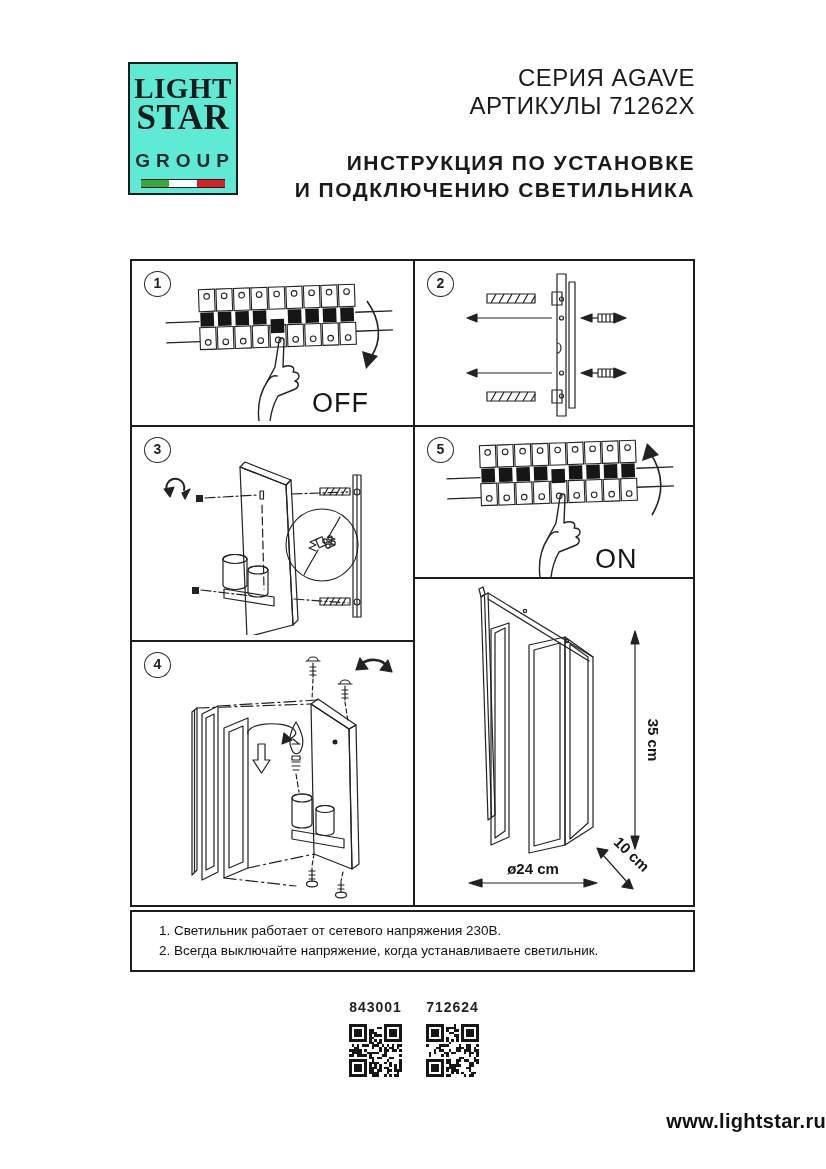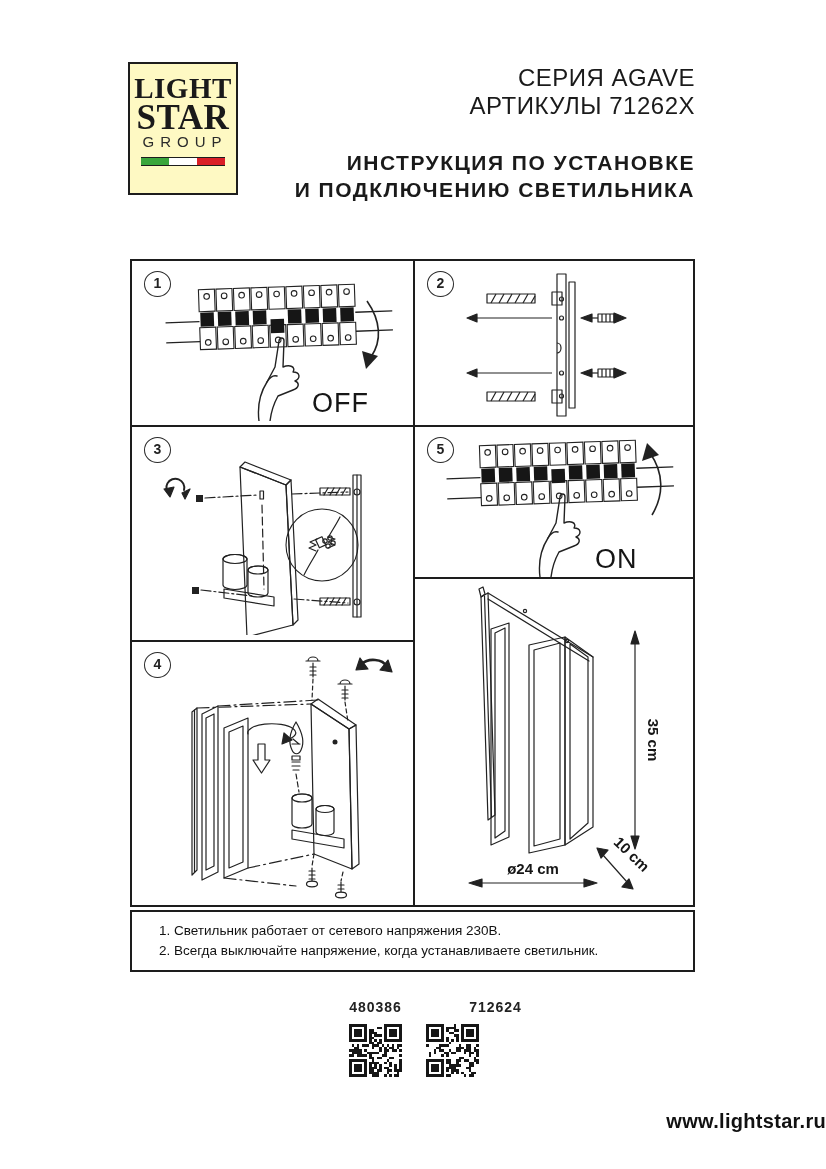--- a/index.html
+++ b/index.html
@@ -1,24 +1,24 @@
 <!DOCTYPE html>
 <html><head>
 <meta charset="utf-8">
 <style>
   html,body{margin:0;padding:0;background:#e8e8e8;}
   .page{position:relative;width:826px;height:1169px;background:#ffffff;margin:0 auto;
         font-family:"Liberation Sans",sans-serif;color:#1a1a1a;overflow:hidden;}
 
   
   .logo{position:absolute;left:128px;top:62px;width:110px;height:133px;
-        border:2px solid #1d1d1d;box-sizing:border-box;text-align:center;padding-top:11px;background:#fef9c3;}
+        border:2px solid #1d1d1d;box-sizing:border-box;text-align:center;padding-top:11px;background:#5eead4;}
   .logo-light{font-family:"Liberation Serif",serif;font-weight:bold;font-size:29px;line-height:27px;letter-spacing:0.5px;}
   .logo-star{font-family:Liberation Serif, serif;font-weight:bold;font-size:35px;line-height:31px;letter-spacing:0.5px;}
-  .logo-group{font-size:15px;letter-spacing:6px;margin-top:0;text-indent:4px;color:#2b2b2b;}
+  .logo-group{font-size:19px;letter-spacing:6px;margin-top:17px;text-indent:4px;color:#2b2b2b;font-weight:bold;}
   .logo-flag{margin:7px auto 0;width:84px;height:7px;border-top:1.5px solid #1d1d1d;border-bottom:1.5px solid #1d1d1d;
              display:flex;box-sizing:content-box;}
   .logo-flag span{flex:1;height:100%;}
 
   
   .hdr{position:absolute;right:131px;top:64px;text-align:right;}
   .hdr-series,.hdr-articles{font-size:24px;font-weight:normal;letter-spacing:0.5px;line-height:28px;}
   .hdr-title{margin-top:29px;font-size:21px;font-weight:bold;letter-spacing:1.5px;line-height:27px;}
 
   
@@ -32,21 +32,21 @@
   .badge{position:absolute;left:12px;top:10px;width:27px;height:26px;border:1.6px solid #2a2a2a;border-radius:50%;
          box-sizing:border-box;text-align:center;line-height:23px;font-size:14px;font-weight:bold;color:#222;}
   .diag{position:absolute;}
 
   
   .notes{position:absolute;left:130px;top:910px;width:565px;height:62px;border:2px solid #1d1d1d;
          box-sizing:border-box;padding:9px 12px 0 27px;font-size:13.5px;line-height:20px;color:#111;}
 
   
   .qr-label{position:absolute;width:53px;text-align:center;font-size:14px;font-weight:bold;letter-spacing:1px;color:#222;}
-  #ql1{left:349px;top:999px;} #ql2{left:426px;top:999px;margin-left:43px;}
+  #ql1{left:349px;top:999px;} #ql2{left:426px;top:999px;}
   .qr{position:absolute;width:53px;height:53px;}
   #q1{left:349px;top:1024px;} #q2{left:426px;top:1024px;}
 
   
   .footer{position:absolute;left:0;top:1110px;width:826px;text-align:right;
           font-size:20px;font-weight:bold;letter-spacing:0.3px;color:#111;}
 
   svg text{font-family:"Liberation Sans",sans-serif;}
 </style>
 </head>
@@ -401,21 +401,21 @@
       <text x="116" y="293" text-anchor="middle" font-size="15" font-weight="bold" fill="#161616">ø24 cm</text>
       <text x="211" y="277" transform="rotate(44 211 277)" text-anchor="middle" font-size="15" font-weight="bold" fill="#161616">10 cm</text>
     </svg>
   </div>
 
   <div class="notes">
     <div>1. Светильник работает от сетевого напряжения 230В.</div>
     <div>2. Всегда выключайте напряжение, когда устанавливаете светильник.</div>
   </div>
 
-  <div class="qr-label" id="ql1">480386</div>
+  <div class="qr-label" id="ql1">843001</div>
   <div class="qr-label" id="ql2">712624</div>
   <div class="qr" id="q1"><svg viewBox="0 0 21 21" width="100%" height="100%" shape-rendering="crispEdges">
         <rect width="21" height="21" fill="#fff"></rect>
         <rect x="0" y="0" width="1" height="1" fill="#161616"></rect>
         <rect x="1" y="0" width="1" height="1" fill="#161616"></rect>
         <rect x="2" y="0" width="1" height="1" fill="#161616"></rect>
         <rect x="3" y="0" width="1" height="1" fill="#161616"></rect>
         <rect x="4" y="0" width="1" height="1" fill="#161616"></rect>
         <rect x="5" y="0" width="1" height="1" fill="#161616"></rect>
         <rect x="6" y="0" width="1" height="1" fill="#161616"></rect>

